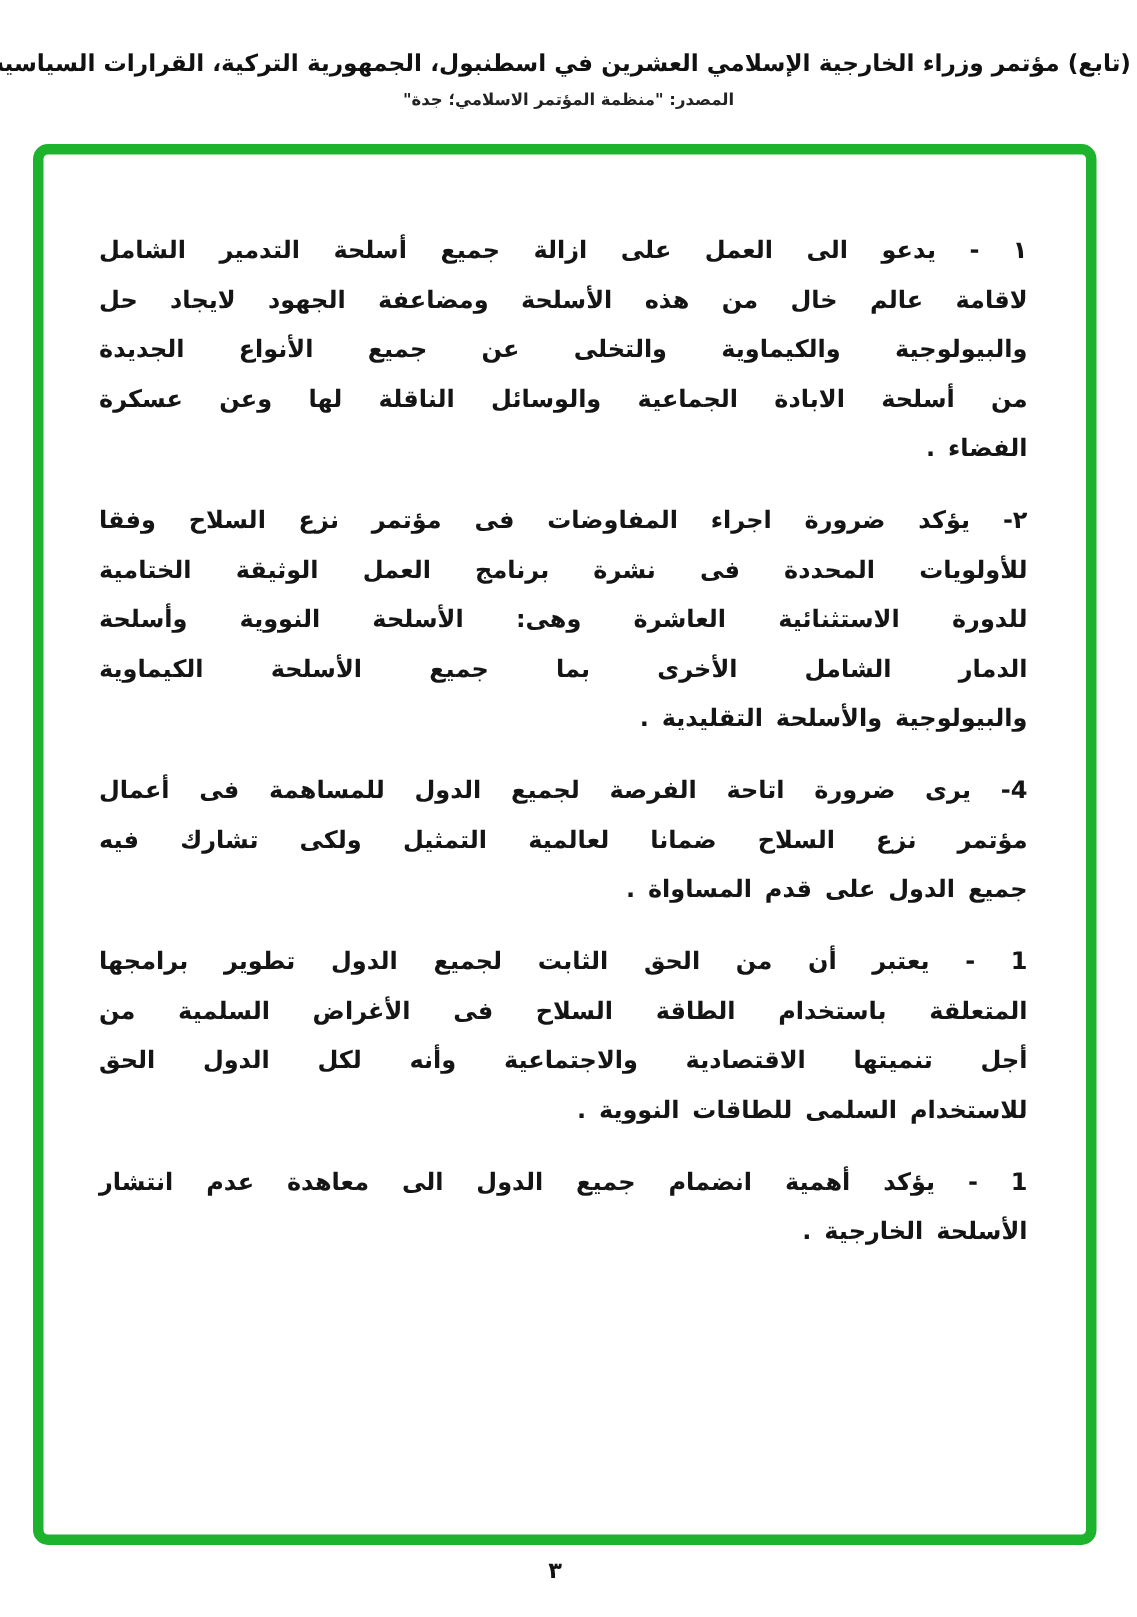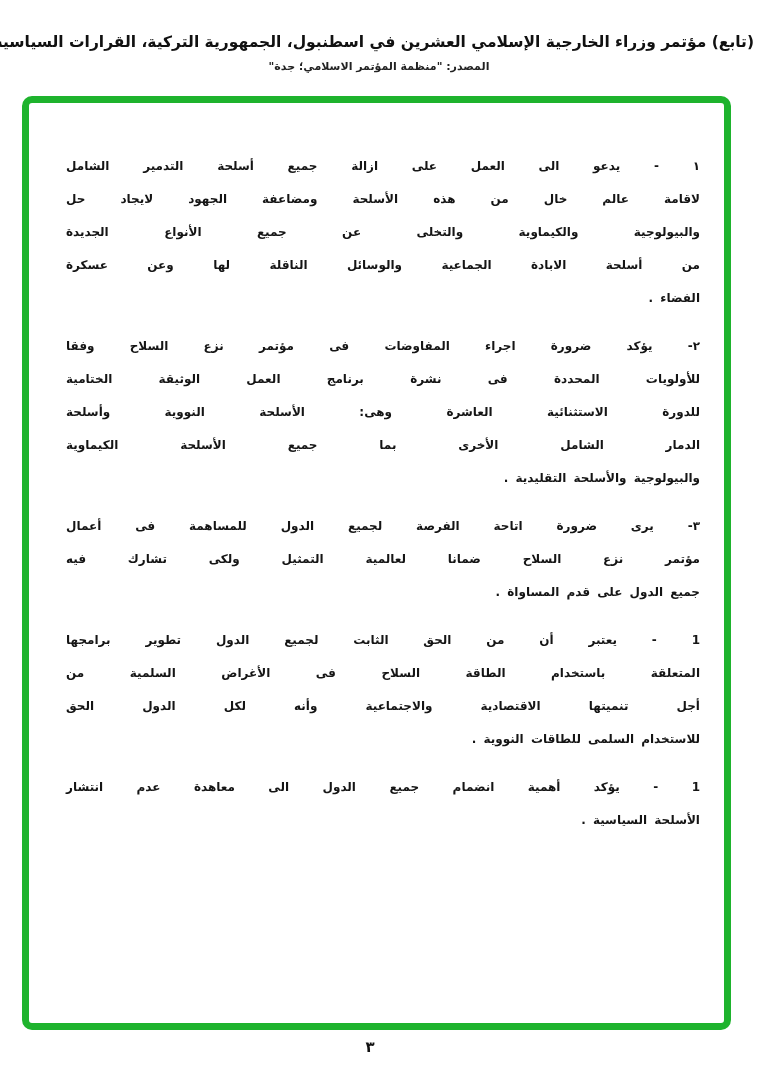--- a/index.html
+++ b/index.html
@@ -43,23 +43,23 @@
     height: 934px;
     box-sizing: border-box;
     border: 7px solid #1eb32d;
     border-radius: 10px;
     background: transparent;
   }
   .doc-body {
     position: absolute;
     top: 150px;
     left: 66px;
-    right: 58px;
+    right: 73px;
     direction: rtl;
-    font-size: 12px;
+    font-size: 16px;
     font-weight: 600;
     color: #151515;
   }
   .para { margin-bottom: 15px; }
   .line {
     line-height: 33px;
     text-align: justify;
     text-align-last: justify;
     word-spacing: 3px;
     white-space: normal;
@@ -96,29 +96,29 @@
       <div class="line last">الفضاء .</div>
     </div>
     <div class="para">
       <div class="line">٢- يؤكد ضرورة اجراء المفاوضات فى مؤتمر نزع السلاح وفقا</div>
       <div class="line">للأولويات المحددة فى نشرة برنامج العمل الوثيقة الختامية</div>
       <div class="line">للدورة الاستثنائية العاشرة وهى: الأسلحة النووية وأسلحة</div>
       <div class="line">الدمار الشامل الأخرى بما جميع الأسلحة الكيماوية</div>
       <div class="line last">والبيولوجية والأسلحة التقليدية .</div>
     </div>
     <div class="para">
-      <div class="line">٣- يرى ضرورة اتاحة الفرصة لجميع الدول للمساهمة فى أعمال</div>
+      <div class="line">4- يرى ضرورة اتاحة الفرصة لجميع الدول للمساهمة فى أعمال</div>
       <div class="line">مؤتمر نزع السلاح ضمانا لعالمية التمثيل ولكى تشارك فيه</div>
       <div class="line last">جميع الدول على قدم المساواة .</div>
     </div>
     <div class="para">
       <div class="line">1 - يعتبر أن من الحق الثابت لجميع الدول تطوير برامجها</div>
       <div class="line">المتعلقة باستخدام الطاقة السلاح فى الأغراض السلمية من</div>
       <div class="line">أجل تنميتها الاقتصادية والاجتماعية وأنه لكل الدول الحق</div>
       <div class="line last">للاستخدام السلمى للطاقات النووية .</div>
     </div>
     <div class="para">
       <div class="line">1 - يؤكد أهمية انضمام جميع الدول الى معاهدة عدم انتشار</div>
-      <div class="line last">الأسلحة السياسية .</div>
+      <div class="line last">الأسلحة الخارجية .</div>
     </div>
   </div>
 
 <div class="page-number">٣</div>
 
 </body></html>

